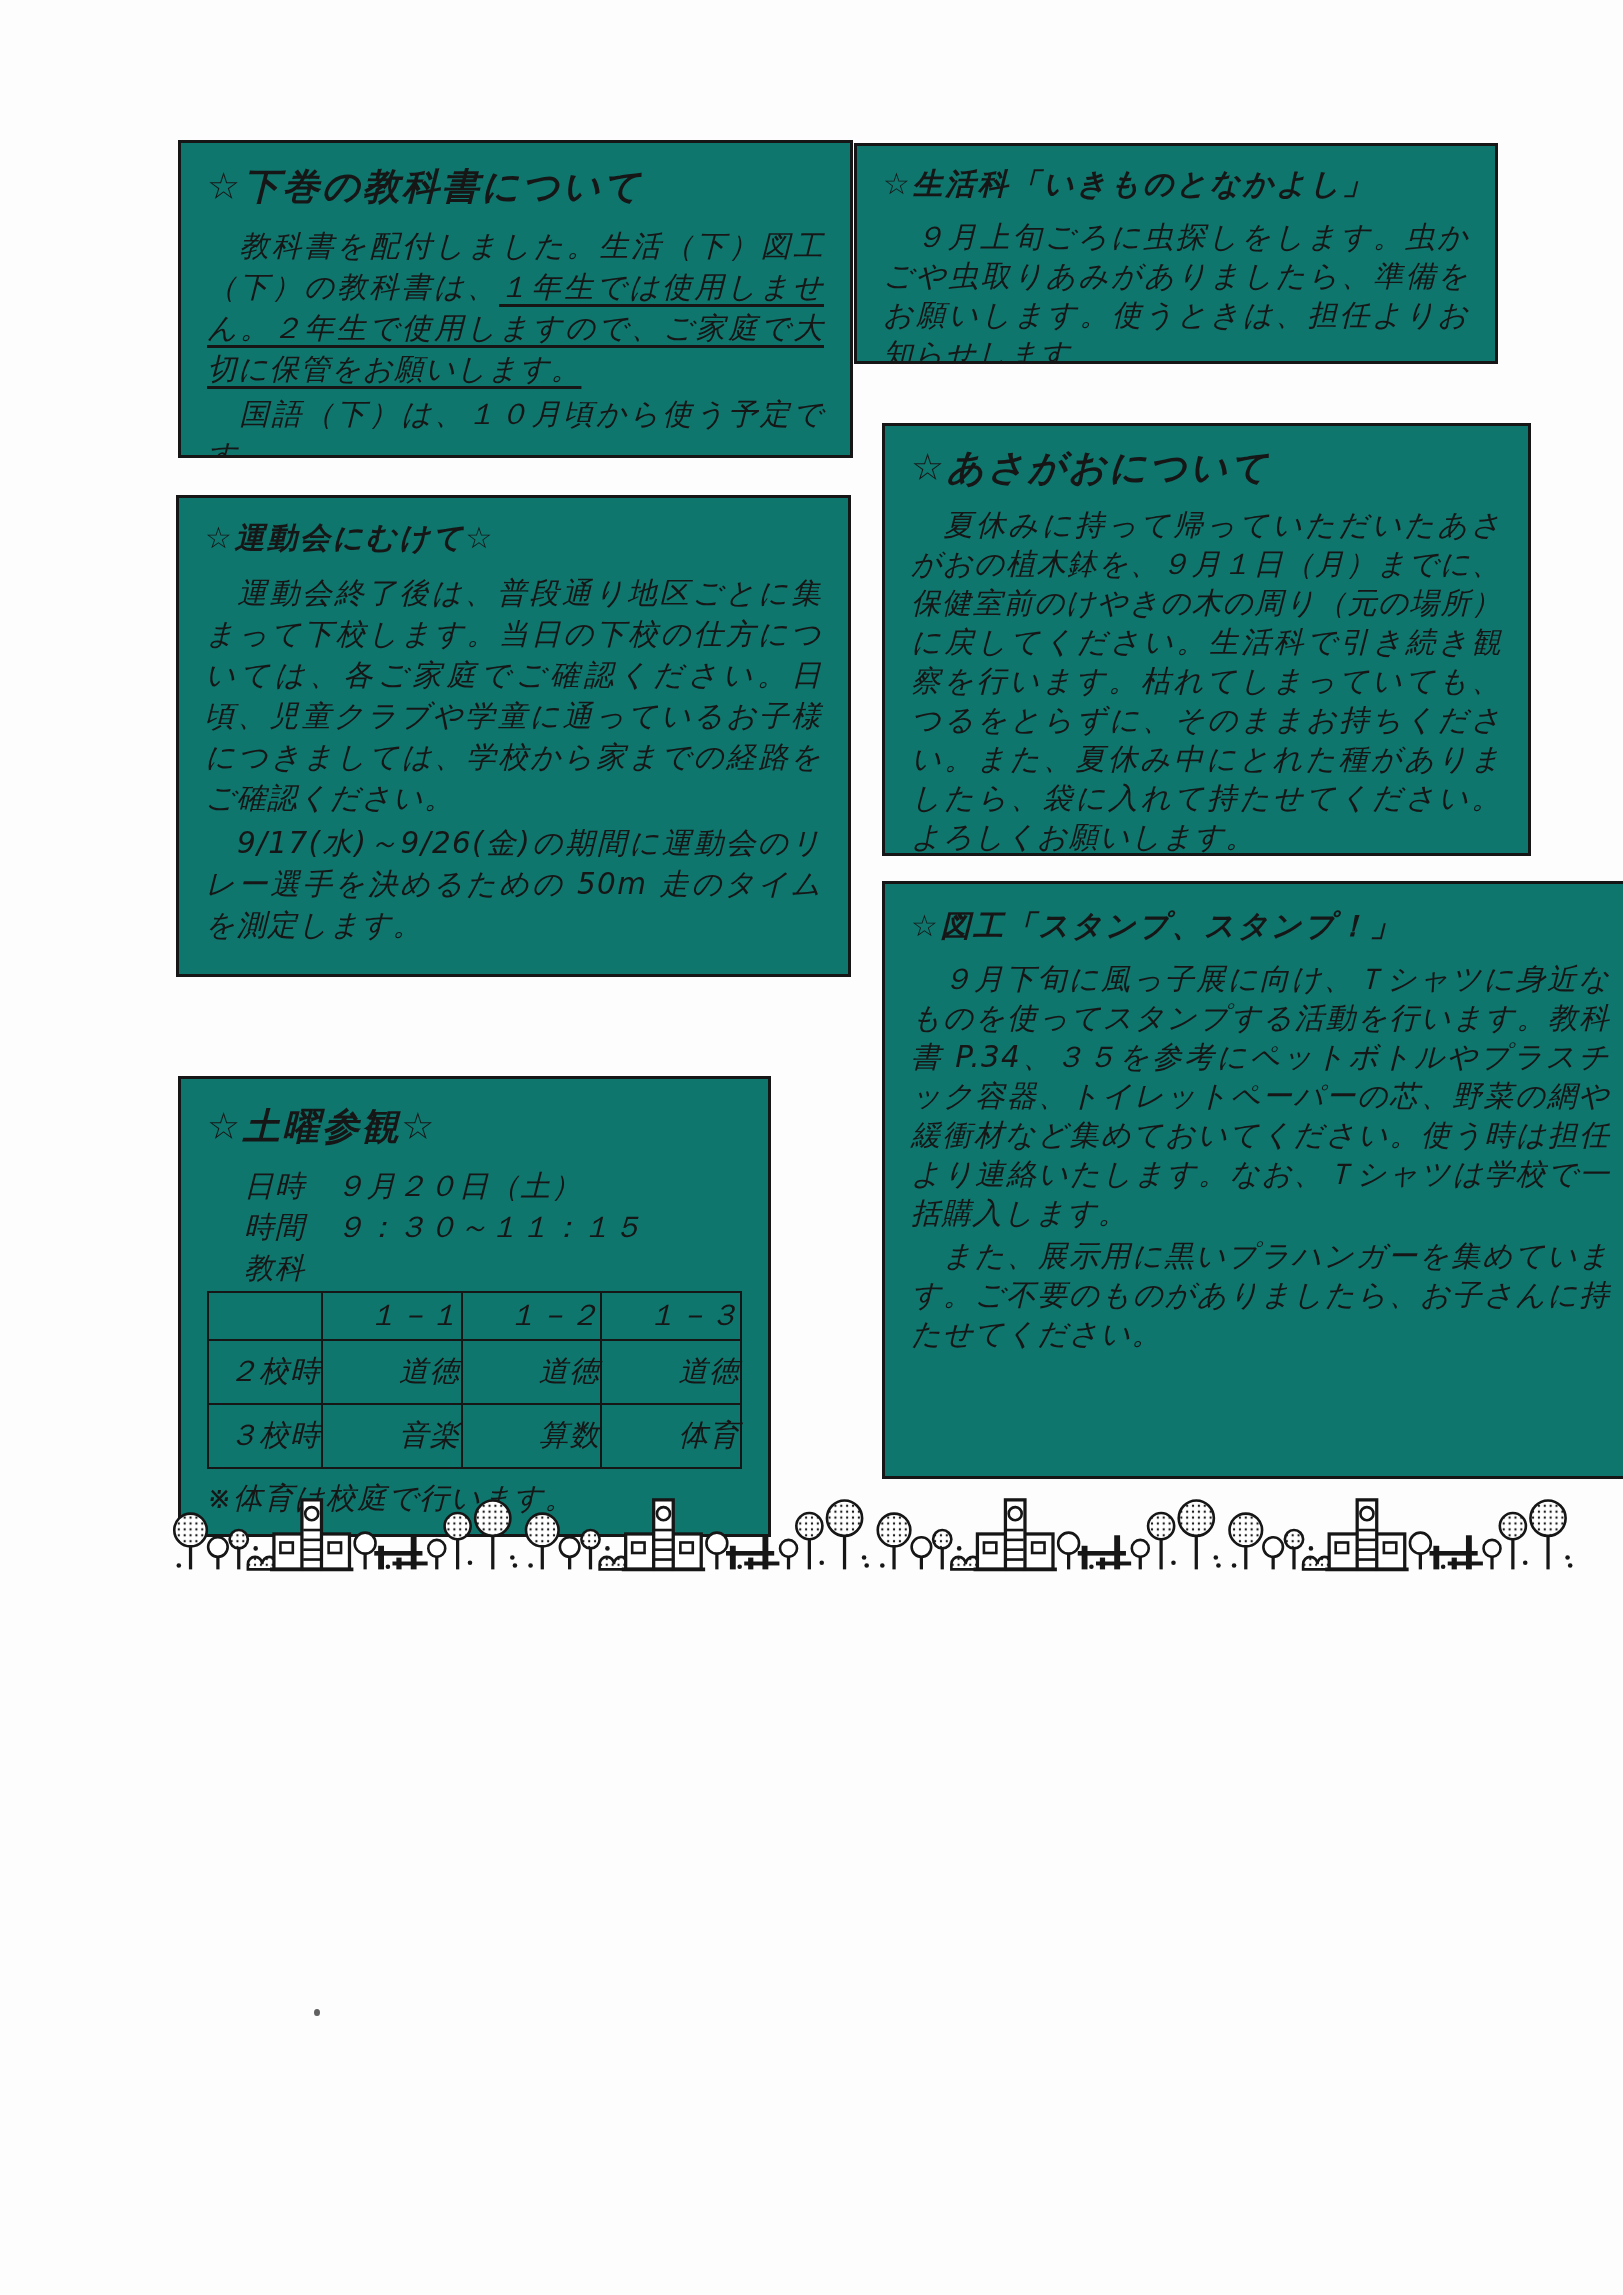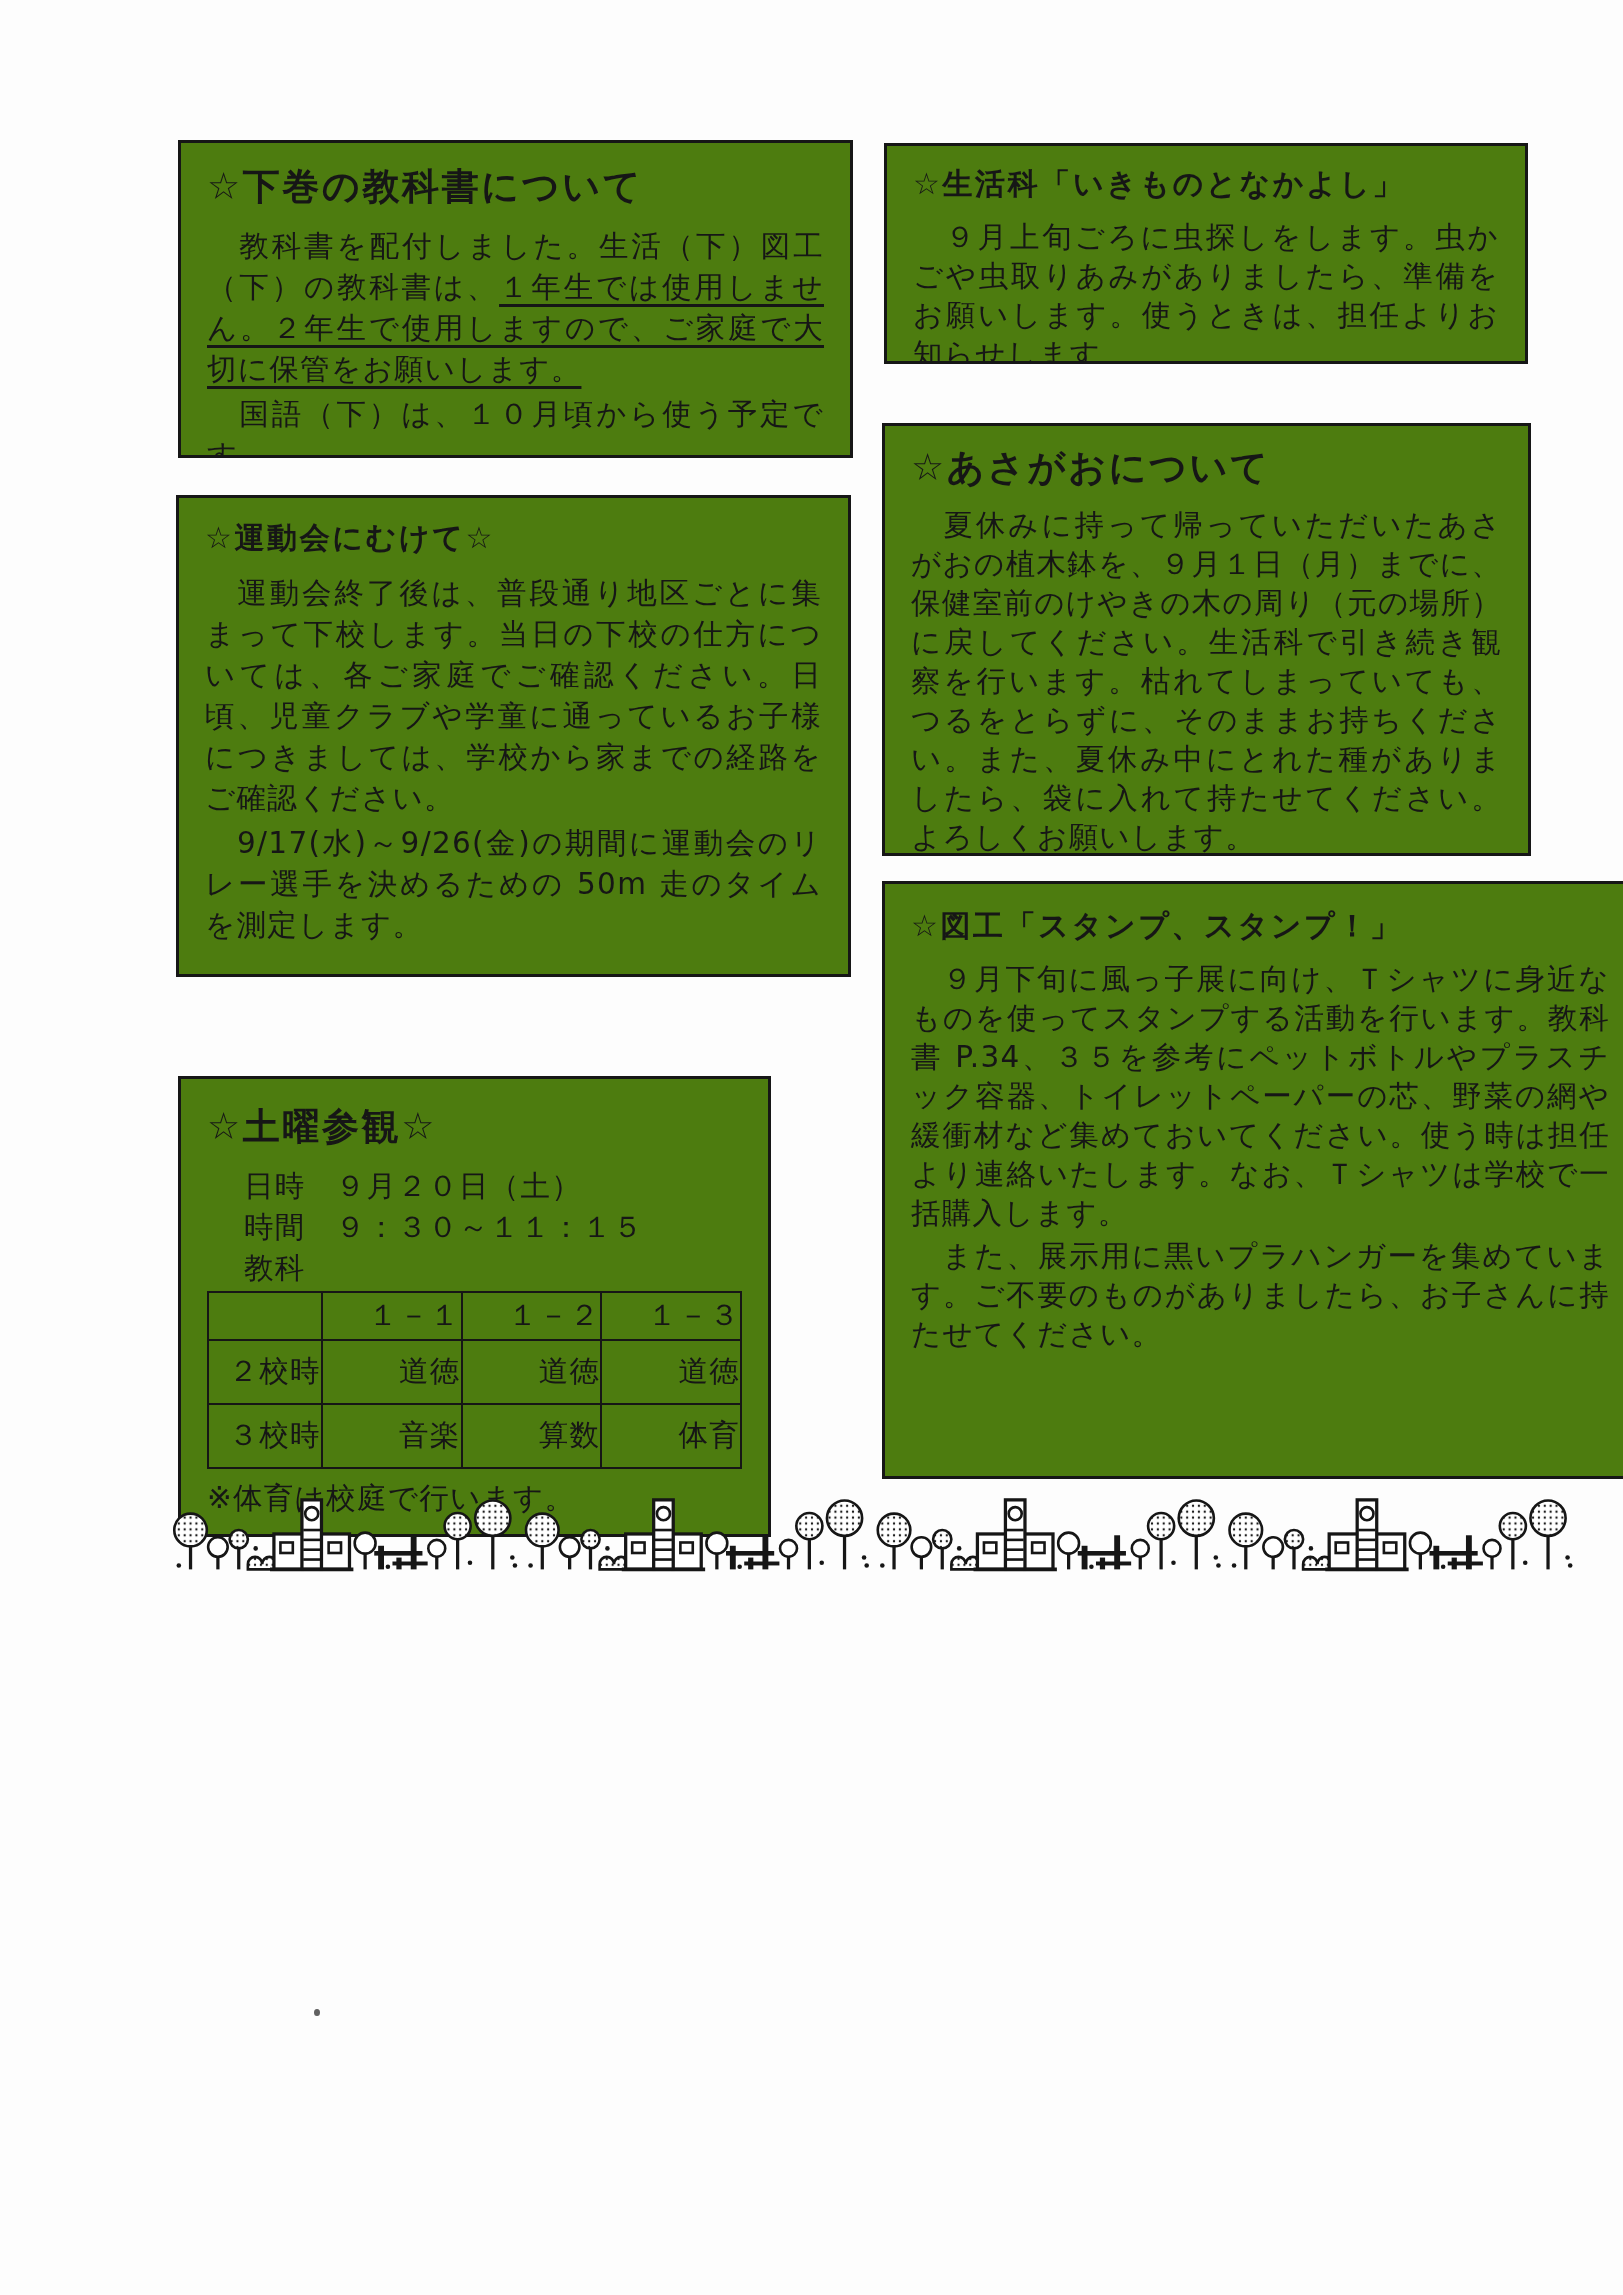--- a/index.html
+++ b/index.html
@@ -2,22 +2,22 @@
 <html style="font-size:10.5px"><head>
 <meta charset="utf-8">
 <style>
   html,body{margin:0;padding:0;}
   body{
     width:1623px;height:2295px;position:relative;
     background:#fdfdfd;color:#161616;
     font-family:"DejaVu Sans","Liberation Sans",sans-serif;
   }
   .box{
-    position:absolute;box-sizing:border-box;background:#4d7c0f;
-    border:3.3px solid #161616;padding:18.3px 26px;overflow:hidden;
+    position:absolute;box-sizing:border-box;background:#0f766e;
+    border:3.3px solid #161616;padding:18.3px 26px;overflow:hidden;font-style:italic;
   }
   .box h2{
     margin:5.2px 0 17px 0;font-size:37px;font-weight:bold;
     letter-spacing:2.6px;line-height:1.15;white-space:nowrap;
   }
   .box h2.small{font-size:30px;}
   .box p{
     margin:0 0 3.9px 0;font-size:29.5px;line-height:41px;
     letter-spacing:1.3px;text-align:justify;
   }
@@ -92,21 +92,21 @@
         <th class="c0">３校時</th>
         <td>音楽</td>
         <td>算数</td>
         <td>体育</td>
       </tr>
     </tbody>
   </table>
   <div class="note">※体育は校庭で行います。</div>
 </section>
 
-<section class="box tight" style="left:884px;top:143px;width:644px;height:221px;padding-top:15.7px;">
+<section class="box tight" style="left:854px;top:143px;width:644px;height:221px;padding-top:15.7px;">
   <h2 class="small">☆生活科「いきものとなかよし」</h2>
   <p>　９月上旬ごろに虫探しをします。虫かごや虫取りあみがありましたら、準備をお願いします。使うときは、担任よりお知らせします。</p>
 </section>
 
 <section class="box tight" style="left:882px;top:423px;width:649px;height:433px;padding-top:15.7px;">
   <h2>☆あさがおについて</h2>
   <p>　夏休みに持って帰っていただいたあさがおの植木鉢を、９月１日（月）までに、保健室前のけやきの木の周り（元の場所）に戻してください。生活科で引き続き観察を行います。枯れてしまっていても、つるをとらずに、そのままお持ちください。また、夏休み中にとれた種がありましたら、袋に入れて持たせてください。よろしくお願いします。</p>
 </section>
 
 <section class="box tight" style="left:882px;top:881px;width:757px;height:598px;padding-top:19.6px;">

